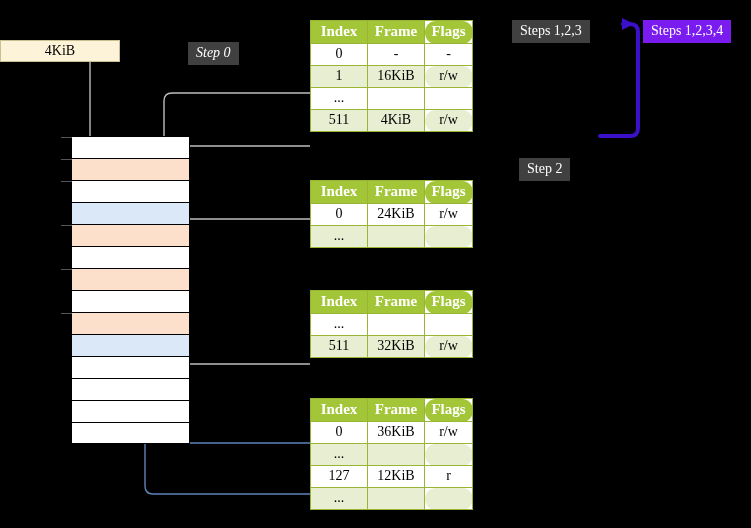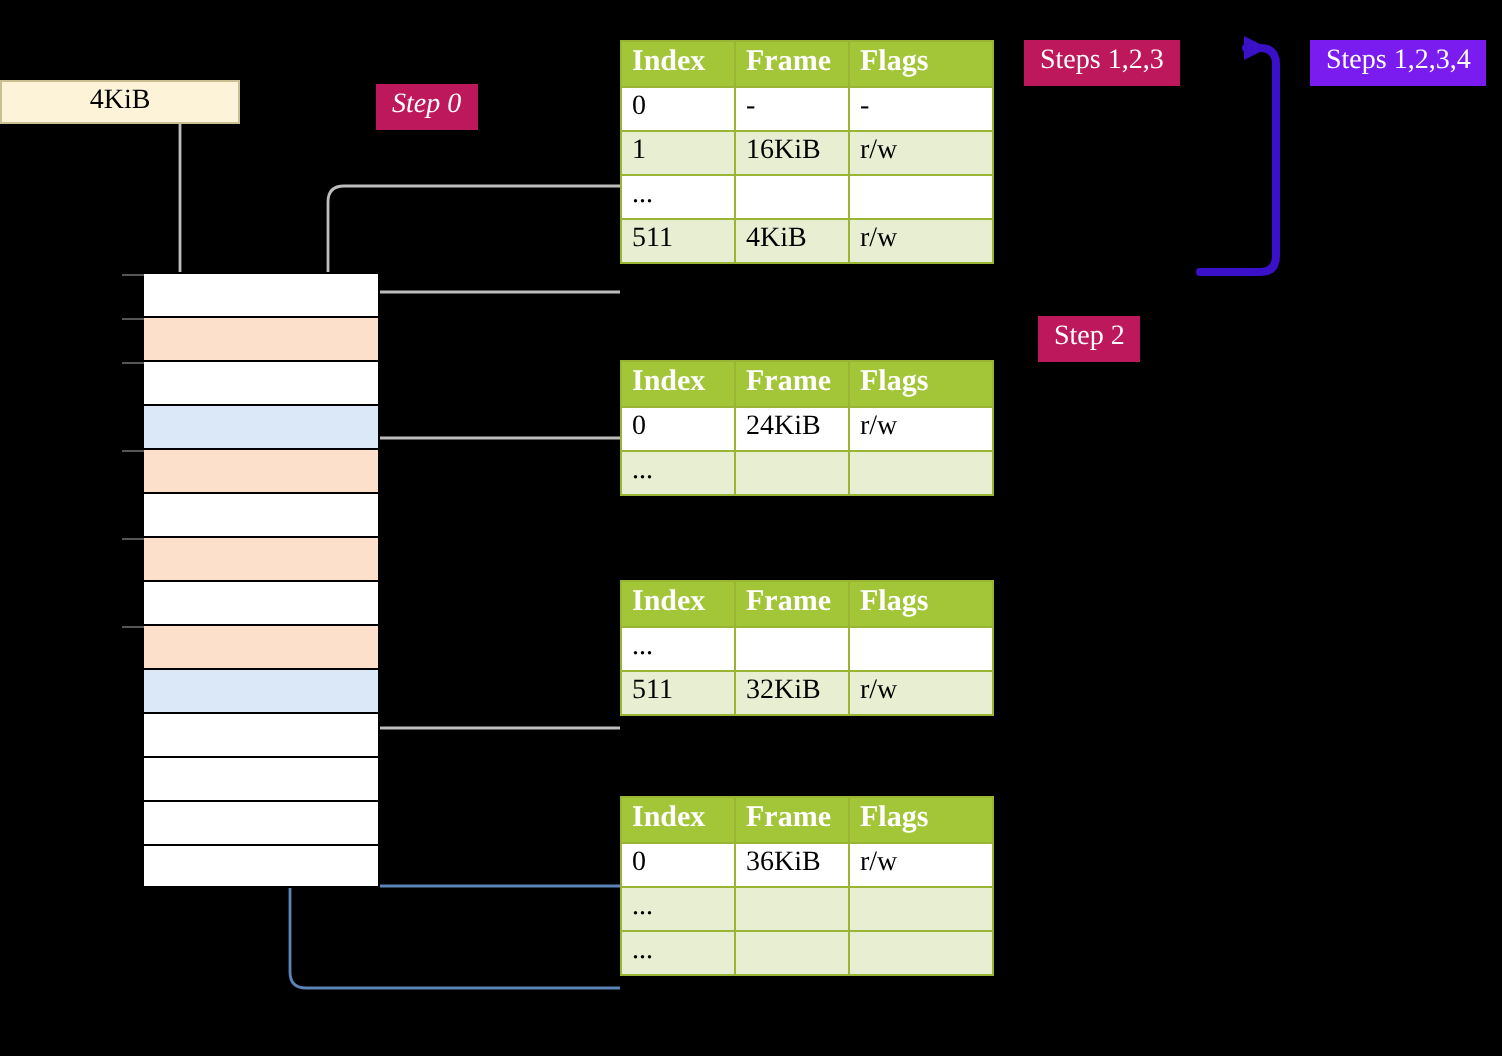--- a/index.html
+++ b/index.html
@@ -23,26 +23,26 @@
   }
 
   
   .badge{
     position:absolute;
     color:#fff;font-size:14px;line-height:1;
     padding:4px 8px 5px 8px;
     white-space:nowrap;
     box-sizing:border-box;
   }
-  .badge-dark{background:#be185d;}
+  .badge-dark{background:#404040;}
   .badge-violet{background:#7a1cf0;}
   #badge-step0{left:188px;top:42px;font-style:italic;}
   #badge-step4{left:519px;top:158px;}
   #badge-steps123{left:512px;top:20px;}
-  #badge-steps1234{left:643px;top:20px;margin-left:12px;}
+  #badge-steps1234{left:643px;top:20px;}
 
   
   #memory{position:absolute;left:71px;top:136px;width:119px;height:277px;}
   .mrow{
     position:absolute;left:0;width:119px;height:22px;
     border-top:1px solid #000;border-left:1px solid #000;border-right:1px solid #000;
     box-sizing:border-box;background:#fff;
   }
   .mrow.last{border-bottom:1px solid #000;}
   .mrow.orange{background:#fde0cb;}
@@ -52,36 +52,36 @@
   
   .ptable{
     position:absolute;
     border-collapse:collapse;
     background:#fff;
     font-size:14px;
   }
   .ptable td,.ptable th{
     border:1px solid #9ab534;
     padding:2px 5px 3px 5px;
-    text-align:left;
+    text-align:center;
     font-weight:normal;
     height:22px;
     box-sizing:border-box;
     vertical-align:middle;
     white-space:nowrap;
   }
   .ptable th{
     background:#a3c639;color:#fff;font-weight:bold;
     font-size:15px;
   }
   .ptable tr.alt td{background:#e7eed2;}
   .ptable td.hl{background:#fbf7a0;}
   .c-index{width:57px;}
   .c-frame{width:57px;}
-  .c-flags{width:72px;}
+  .c-flags{width:48px;border-radius:11px;}
 
   #table0{left:310px;top:20px;}
   #table1{left:310px;top:180px;}
   #table2{left:310px;top:290px;}
   #table3{left:310px;top:398px;}
 </style>
 </head>
 <body>
 
 <div id="stage">
@@ -260,20 +260,25 @@
           <tr>
             <td class="c-index">0</td>
             <td class="c-frame">36KiB</td>
             <td class="c-flags">r/w</td>
           </tr>
           <tr class="alt">
             <td class="c-index">...</td>
             <td class="c-frame"></td>
             <td class="c-flags"></td>
           </tr>
+          <tr>
+            <td class="c-index">127</td>
+            <td class="c-frame">12KiB</td>
+            <td class="c-flags">r</td>
+          </tr>
           <tr class="alt">
             <td class="c-index">...</td>
             <td class="c-frame"></td>
             <td class="c-flags"></td>
           </tr>
         </tbody>
       </table>
     </div>
 
 </div>

